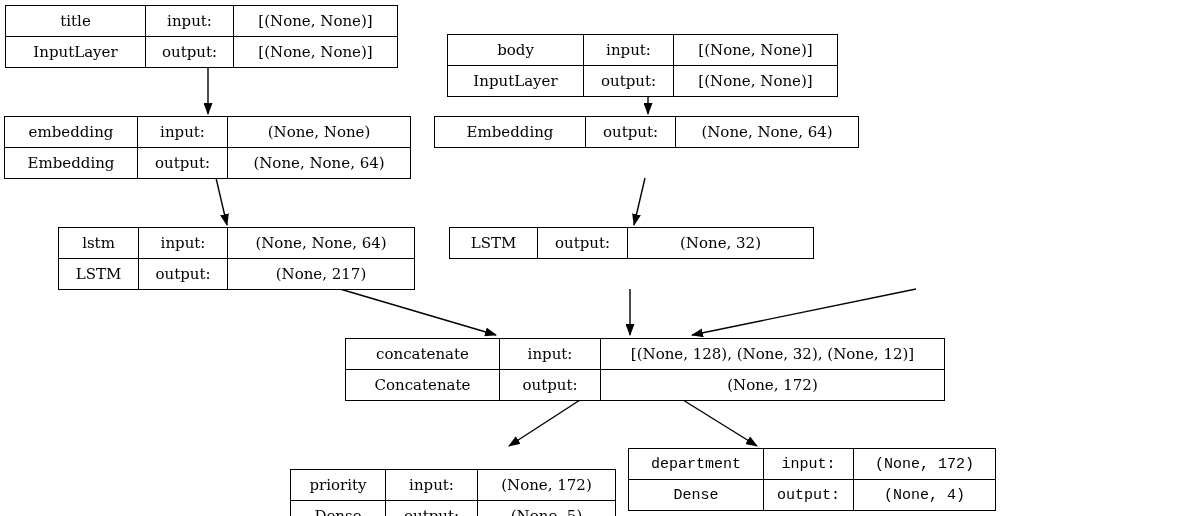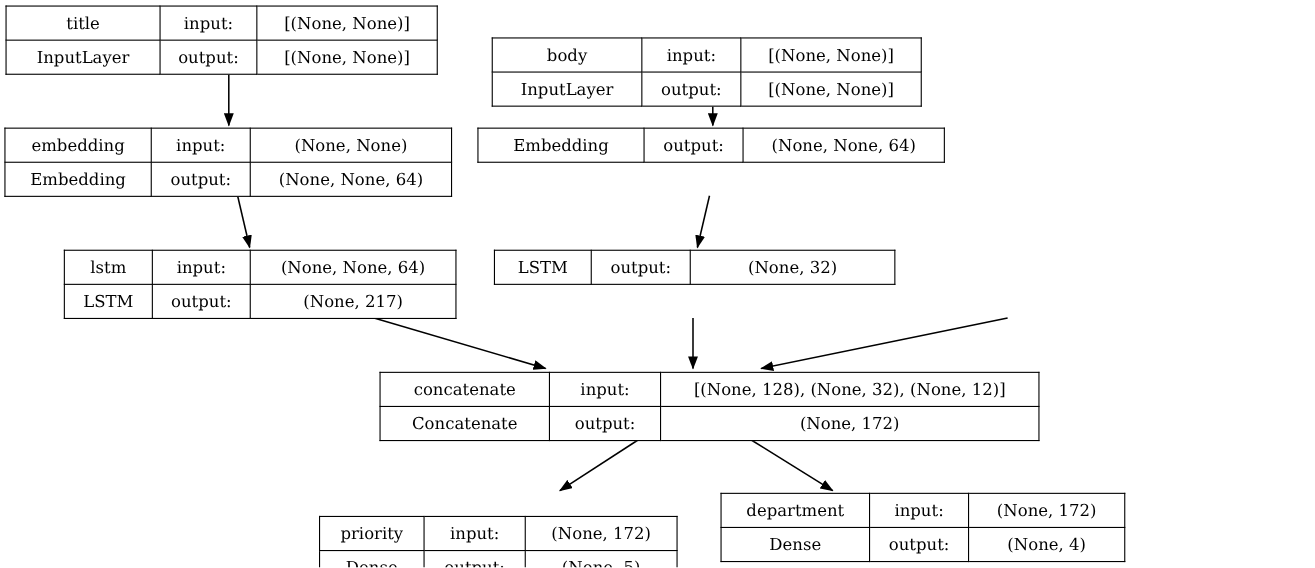--- a/index.html
+++ b/index.html
@@ -198,21 +198,21 @@
       <td>(None, 172)</td>
     </tr>
     <tr>
       <td>Dense</td>
       <td>output:</td>
       <td>(None, 5)</td>
     </tr>
   </tbody>
     </table>
 
-  <table class="node" style="left:655px;top:448px;">
+  <table class="node" style="left:628px;top:448px;font-family:Liberation Mono, monospace;">
     <colgroup>
         <col style="width:135px">
         <col style="width:90px">
         <col style="width:142px">
       </colgroup>
     <tbody>
         <tr>
       <td>department</td>
       <td>input:</td>
       <td>(None, 172)</td>

